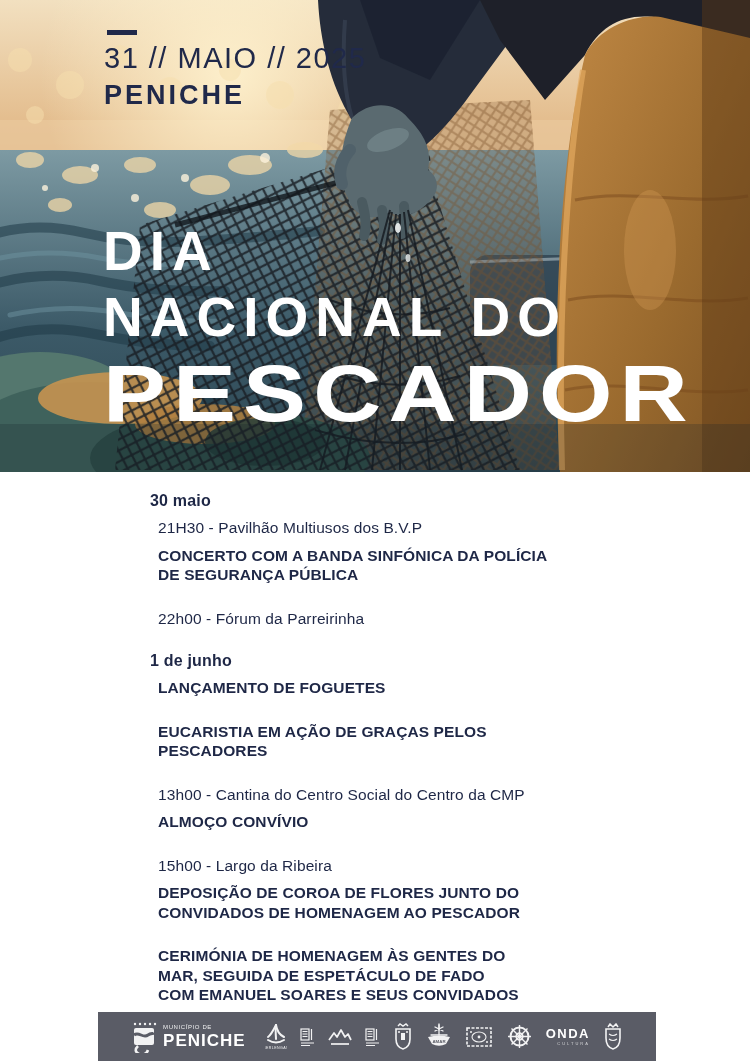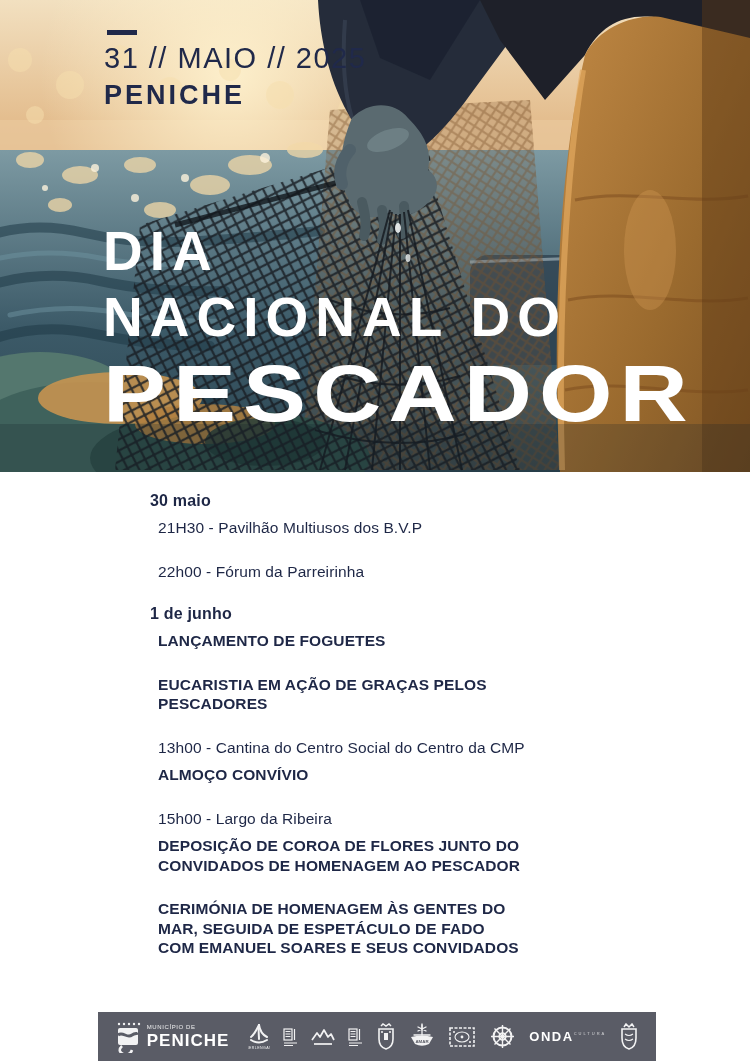--- a/index.html
+++ b/index.html
@@ -25,21 +25,21 @@
   .block.narrow p.event{max-width:362px;}
   h3:empty,p:empty{display:none;}
   
   .footer{position:absolute;left:98px;top:1012px;width:558px;height:49px;background:#5a5c66;
           display:flex;align-items:center;justify-content:center;gap:13px;color:#ffffff;}
   .muni{display:flex;align-items:center;gap:6px;margin-right:6px;}
   .muni-text{display:flex;flex-direction:column;line-height:1;}
   .muni-text .small{font-size:6px;letter-spacing:.6px;margin-bottom:2px;opacity:.9;}
   .muni-text .big{font-size:17px;font-weight:700;letter-spacing:1px;}
   .logo{opacity:.92;display:block;flex:0 0 auto;}
-  .onda{display:flex;flex-direction:row;align-items:flex-start;line-height:1;}
+  .onda{display:flex;flex-direction:column;align-items:flex-end;line-height:1;}
   .onda .word{font-size:13px;font-weight:800;letter-spacing:1.5px;}
   .onda .sub{font-size:4px;letter-spacing:2px;margin-top:2px;opacity:.7;}
 </style>
 </head>
 <body>
 
 <div class="poster">
 
   <div class="hero">
     <svg width="750" height="472" viewBox="0 0 750 472">
@@ -185,20 +185,21 @@
       <div class="t-thin">NACIONAL DO</div>
       <div class="t-heavy">PESCADOR</div>
     </div>
   </div>
 
   <div class="schedule">
 
     <div class="block">
       <h3>30 maio</h3>
       <p class="loc">21H30 - Pavilhão Multiusos dos B.V.P</p>
+      <p class="event">CONCERTO COM A BANDA SINFÓNICA DA POLÍCIA DE SEGURANÇA PÚBLICA</p>
     </div>
 
     <div class="block">
       <p class="loc">22h00 - Fórum da Parreirinha</p>
     </div>
 
     <div class="block">
       <h3>1 de junho</h3>
       <p class="event">LANÇAMENTO DE FOGUETES</p>
     </div>

